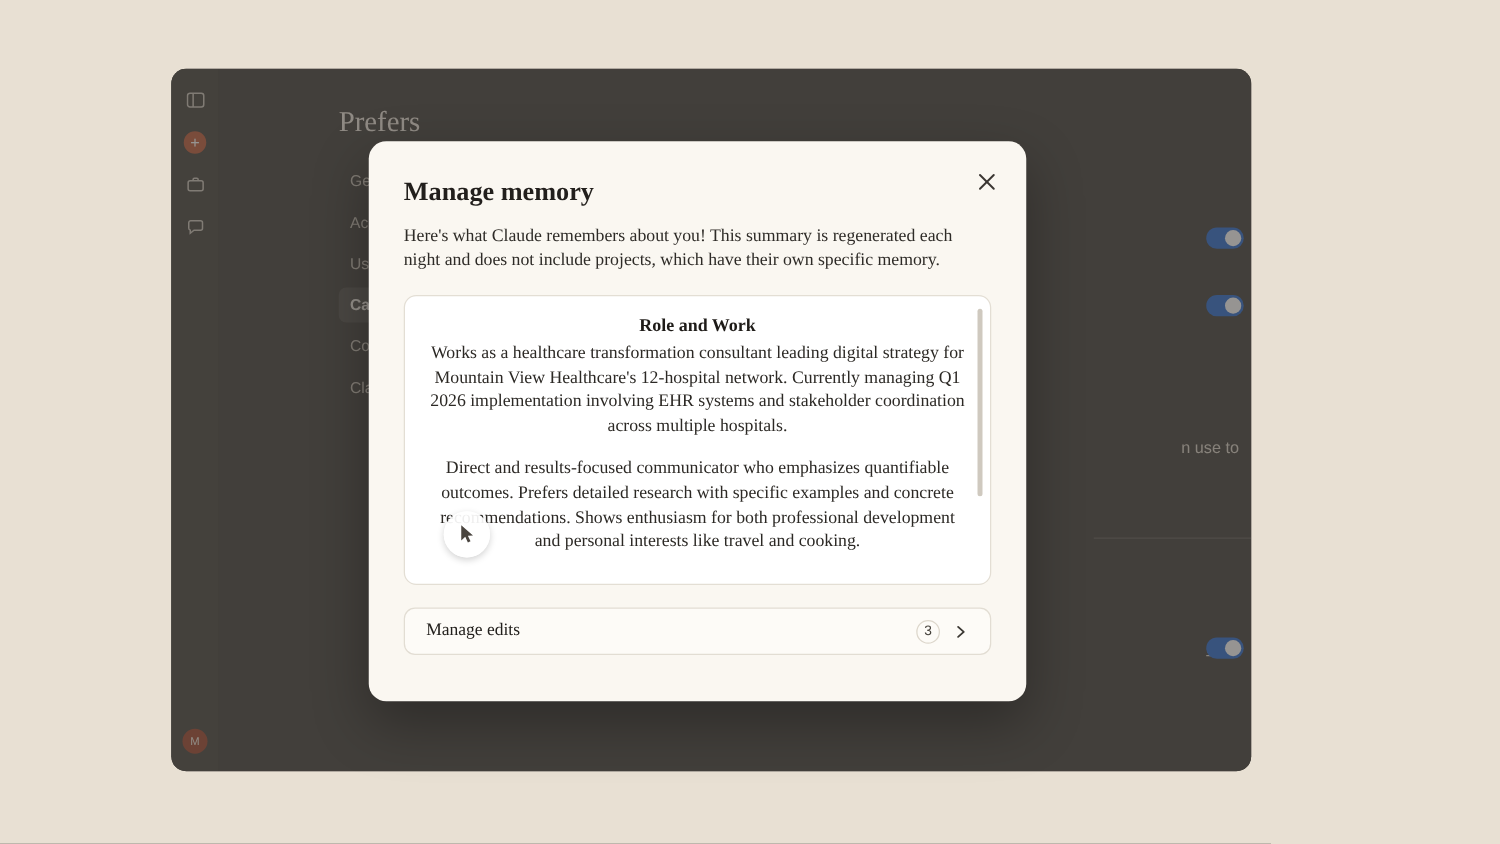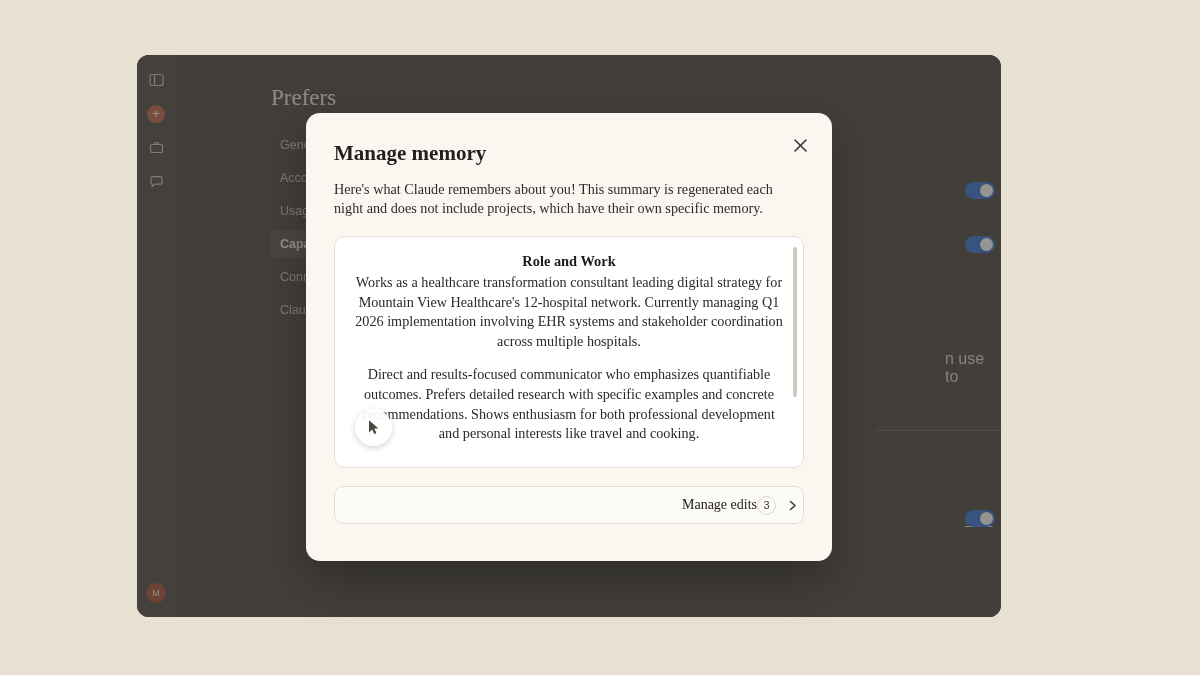--- a/index.html
+++ b/index.html
@@ -119,21 +119,21 @@
   .nav-item.active {
     background: rgba(255,255,255,0.10);
     color: #f6f1e9;
     font-weight: bold;
   }
 
   
   .panel-fragment {
     position: absolute;
     color: #ded7cc;
-    font-size: 16px;
+    font-size: 13px;
   }
   .toggle {
     width: 30px;
     height: 17px;
     border-radius: 9px;
     background: #2f6fd0;
     position: relative;
   }
   .toggle .knob {
     position: absolute;
@@ -150,21 +150,21 @@
     background: rgba(255,255,255,0.16);
   }
   .frag-link {
     text-decoration: underline;
     color: #e3dcd1;
   }
 
   
   .modal {
     position: absolute;
-    left: 306px;
+    left: 295px;
     top: 113px;
     width: 526px;
     height: 448px;
     background: #faf7f1;
     border-radius: 14px;
     z-index: 20;
     box-shadow: 0 18px 45px rgba(0,0,0,0.30);
     box-sizing: border-box;
     padding: 28px 28px 0 28px;
   }
@@ -241,24 +241,23 @@
   }
 
   .manage-edits {
     margin-top: 18px;
     height: 38px;
     border: 1px solid #e2ddd3;
     border-radius: 9px;
     background: #fdfbf7;
     display: flex;
     align-items: center;
-    padding: 0 4px;
+    padding: 0 17px;
     box-sizing: border-box;
     cursor: pointer;
-    text-align: right;
   }
   .manage-edits .label {
     font-family: "Liberation Serif", serif;
     font-size: 14px;
     color: #23201d;
     flex: 1;
   }
   .count-badge {
     min-width: 19px;
     height: 19px;

